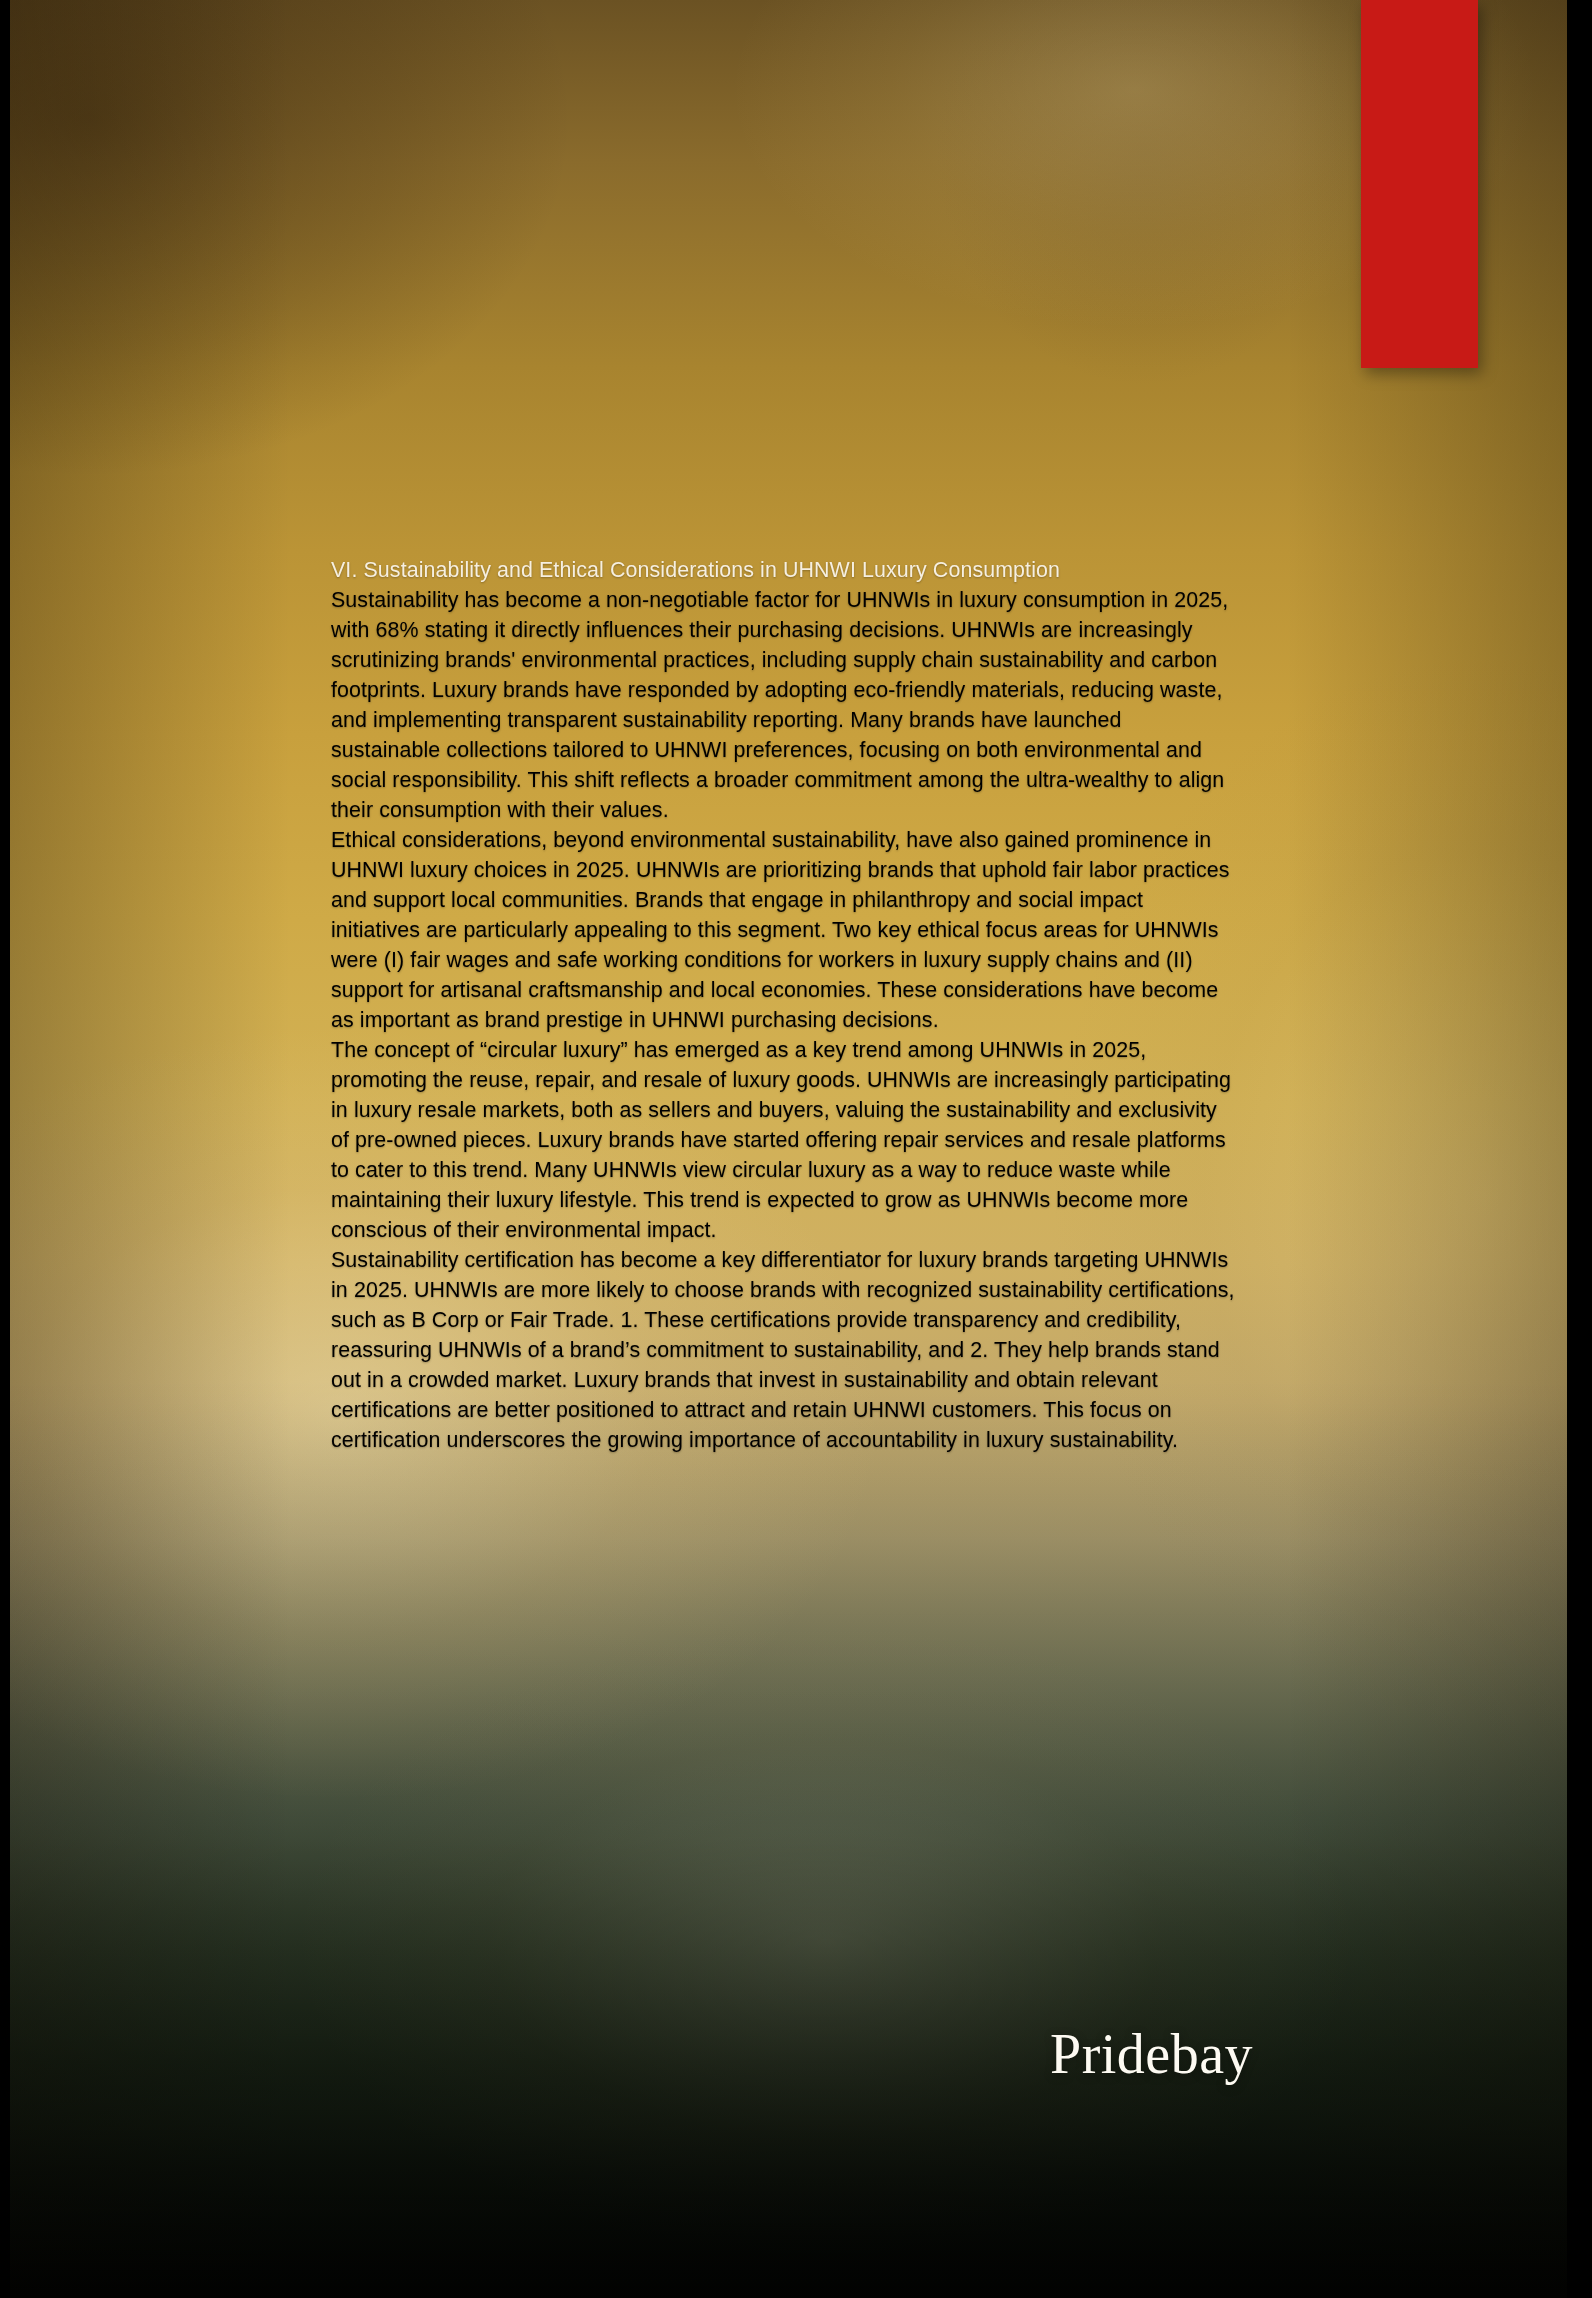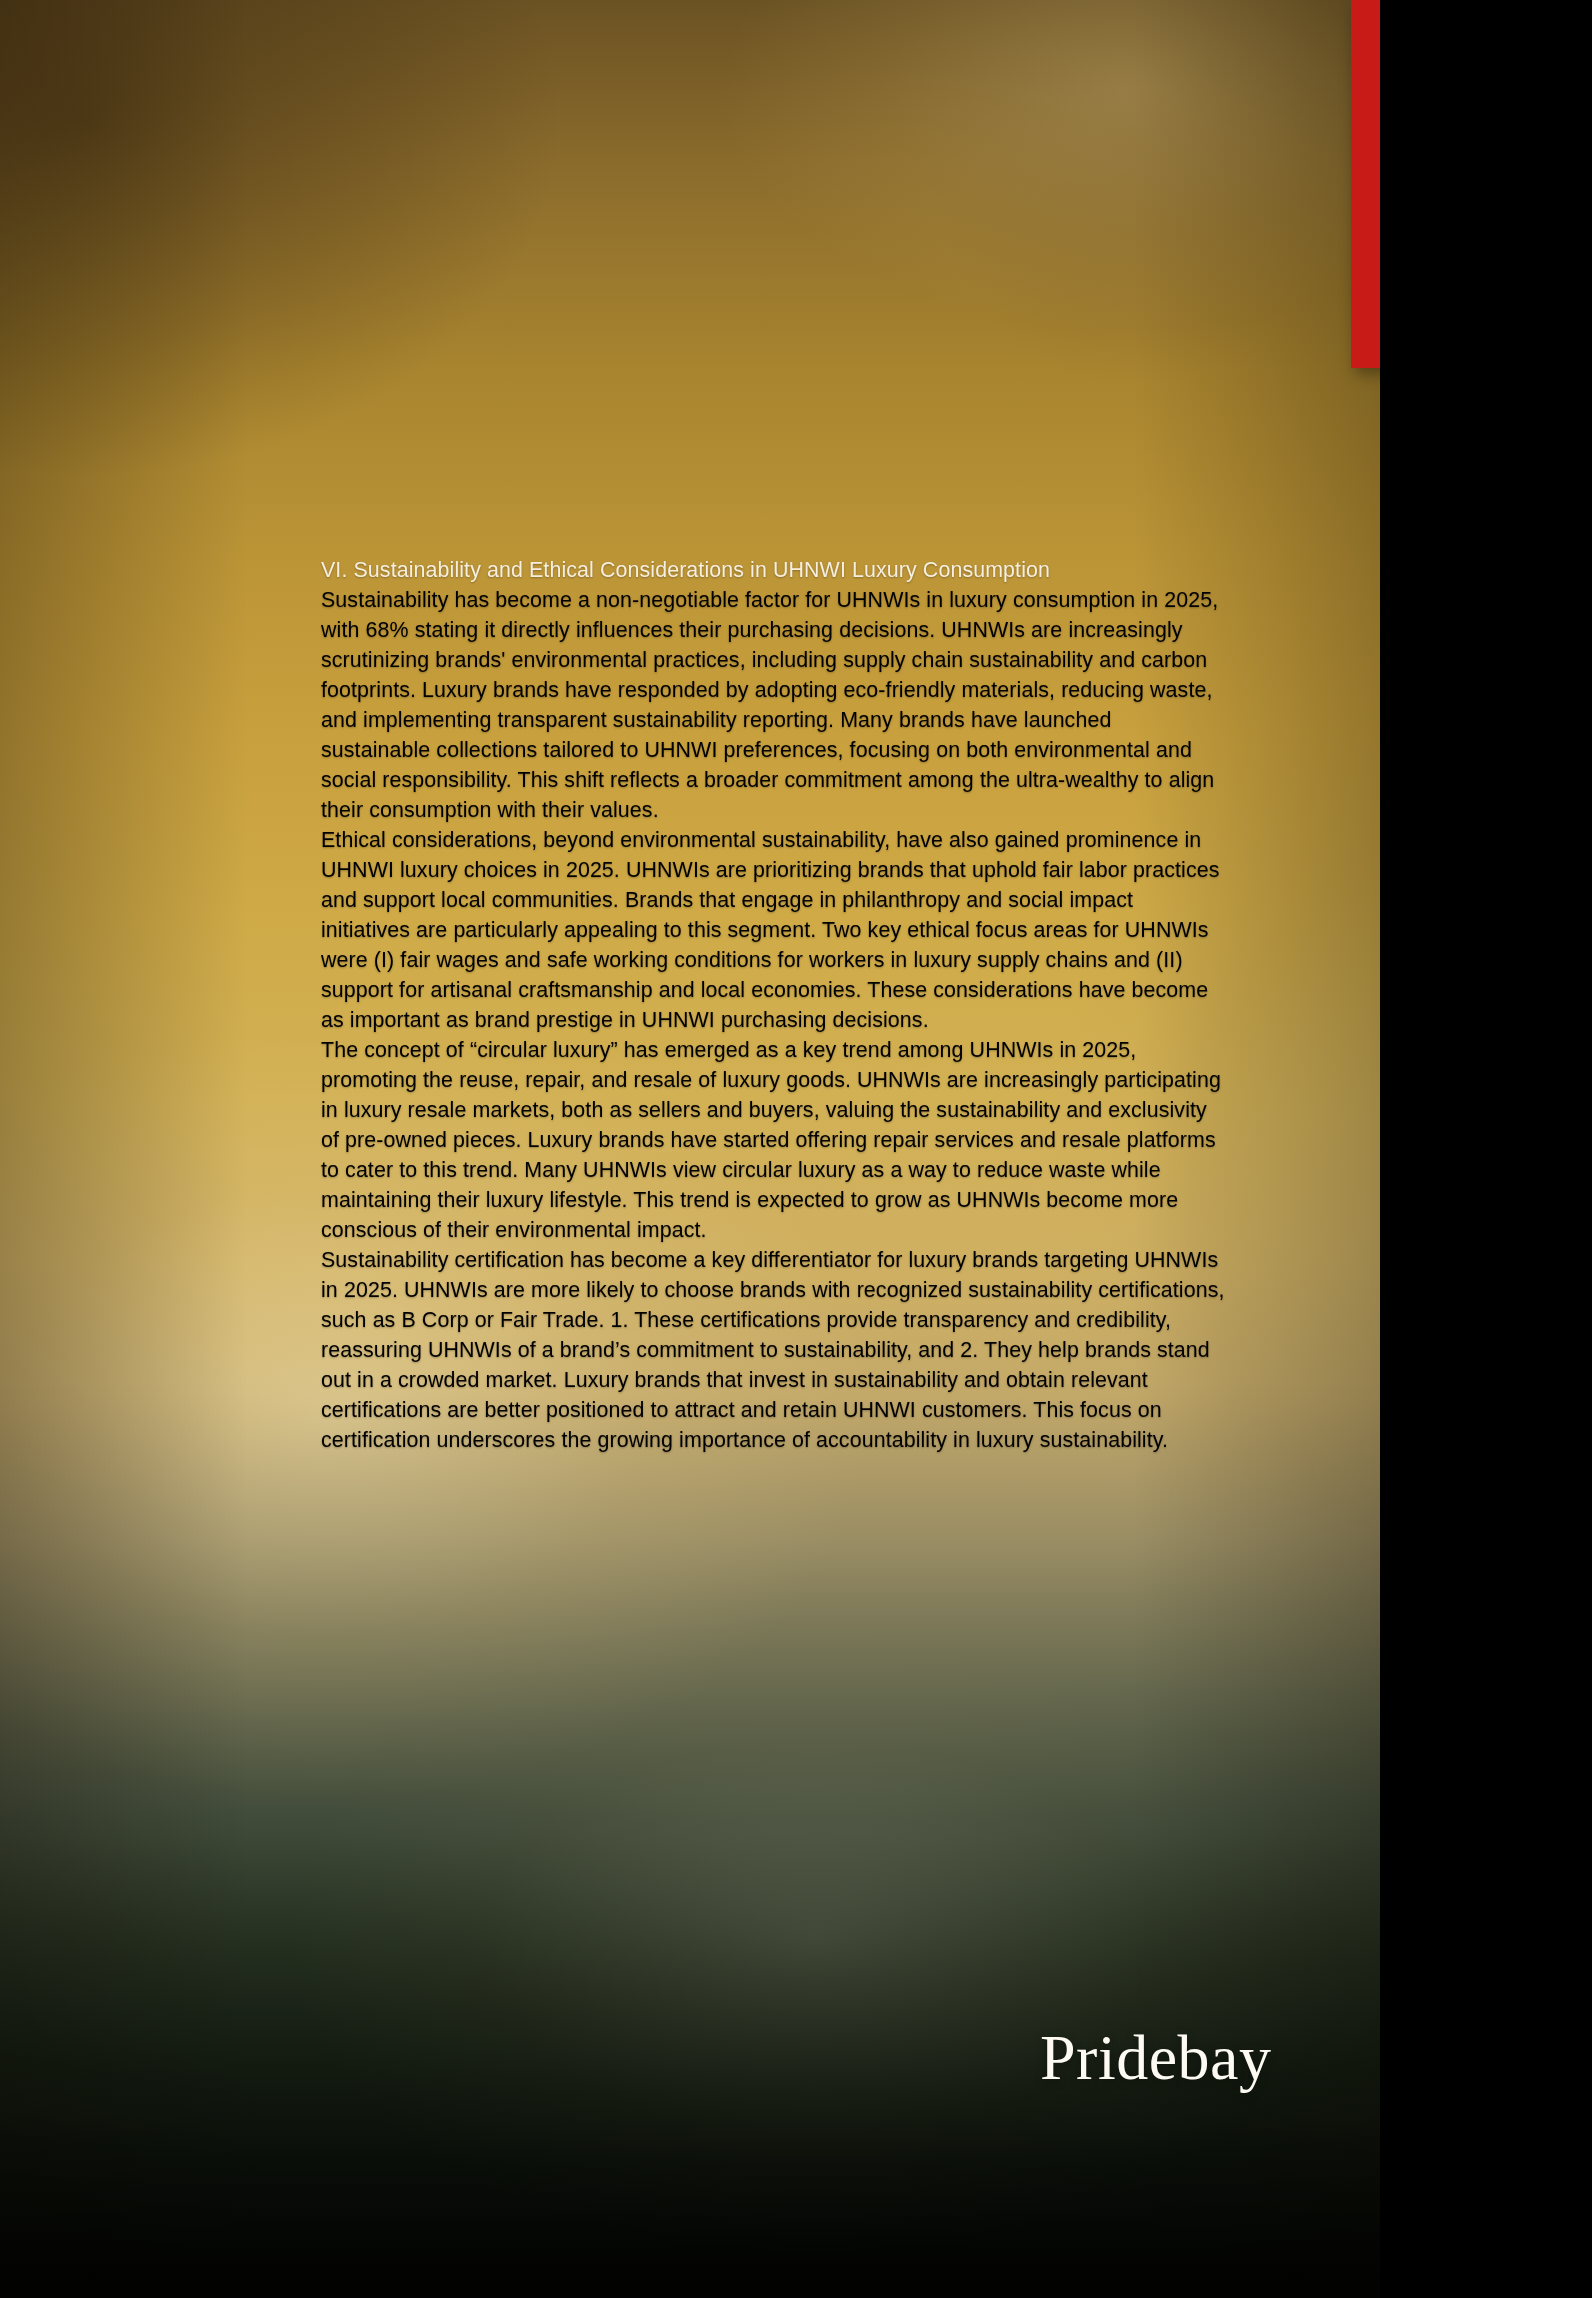--- a/index.html
+++ b/index.html
@@ -2,25 +2,26 @@
 <html><head>
 <meta charset="utf-8">
 <style>
   html, body {
     margin: 0;
     padding: 0;
     background: #000;
   }
   #page {
     position: relative;
-    width: 1380px;
+    width: 1557px;
     height: 2298px;
     overflow: hidden;
     font-family: "Liberation Sans", sans-serif;
     background-color: #8a7038;
+    margin-left: 10px;
   }
 
   
   .bg-layer {
     position: absolute;
     inset: 0;
     pointer-events: none;
   }
   .bg-base {
     background:
@@ -124,21 +125,21 @@
     color: #f6efe0;
   }
 
   
   .logo {
     position: absolute;
     left: 1040px;
     top: 2026px;
     color: #fdfaf2;
     font-family: "Liberation Serif", serif;
-    font-size: 64px;
+    font-size: 56px;
     line-height: 1;
     letter-spacing: 0.5px;
     text-shadow: 0 2px 10px rgba(0, 0, 0, 0.35);
   }
 </style>
 </head>
 <body>
 
 <div id="page">
 

